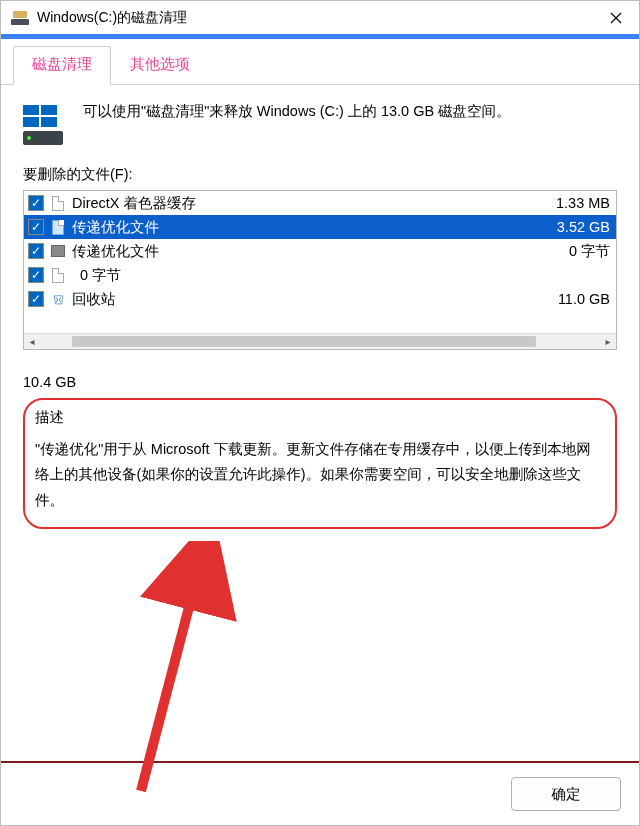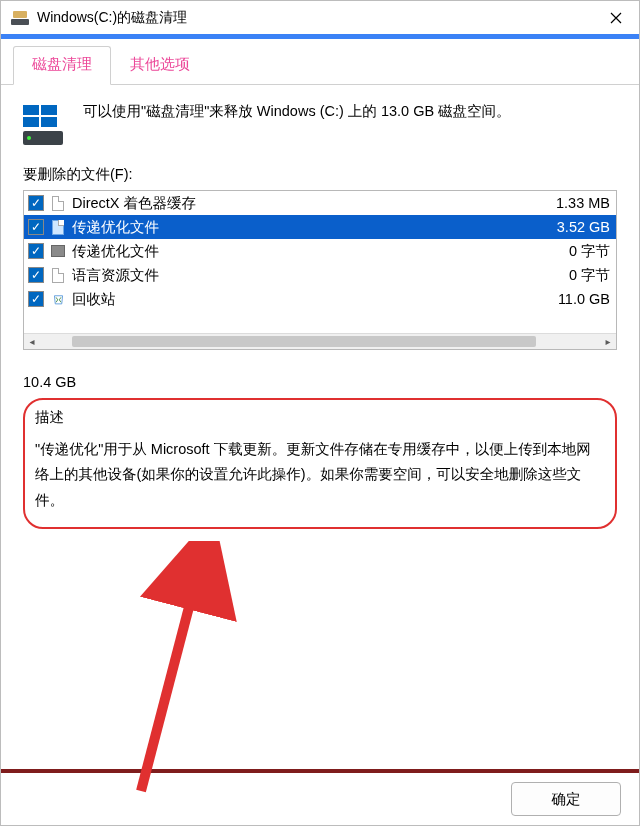--- a/index.html
+++ b/index.html
@@ -123,22 +123,22 @@
     margin: 24px 0 8px 0;
   }
   .desc-box {
     border: 2.5px solid #e03030;
     border-radius: 20px;
     padding: 8px 10px 14px 10px;
   }
   .desc-title { margin-bottom: 10px; }
   .desc-text { line-height: 1.75; }
   .footer {
-    height: 56px;
-    border-top: 4px solid #7f1d1d;
+    height: 64px;
+    border-top: 2px solid #7f1d1d;
     display:flex;
     align-items:center;
     justify-content:flex-end;
     gap: 16px;
     padding: 0 18px;
     background:#fff;
   }
   .btn {
     min-width: 110px;
     height: 34px;
@@ -221,21 +221,20 @@
               <span class="fi-pkg"></span>
             </span>
             <span class="rlabel">传递优化文件</span>
             <span class="rsize">0 字节</span>
           </div>
           <div class="row">
             <span class="chk">✓</span>
             <span class="ficon">
               <span class="fi-page"></span>
             </span>
-            <span class="rlabel">语言资源文件</span>
             <span class="rsize">0 字节</span>
           </div>
           <div class="row">
             <span class="chk">✓</span>
             <span class="ficon">
               <svg class="fi-bin" viewBox="0 0 16 16">
                 <path d="M3 4h10l-1 10H4Z" fill="#fff" stroke="#4a90d9" stroke-width="1"></path>
                 <path d="M5 6l2 3-2 3M11 6l-2 3 2 3" stroke="#2e7d32" stroke-width="1" fill="none"></path>
               </svg>
             </span>

